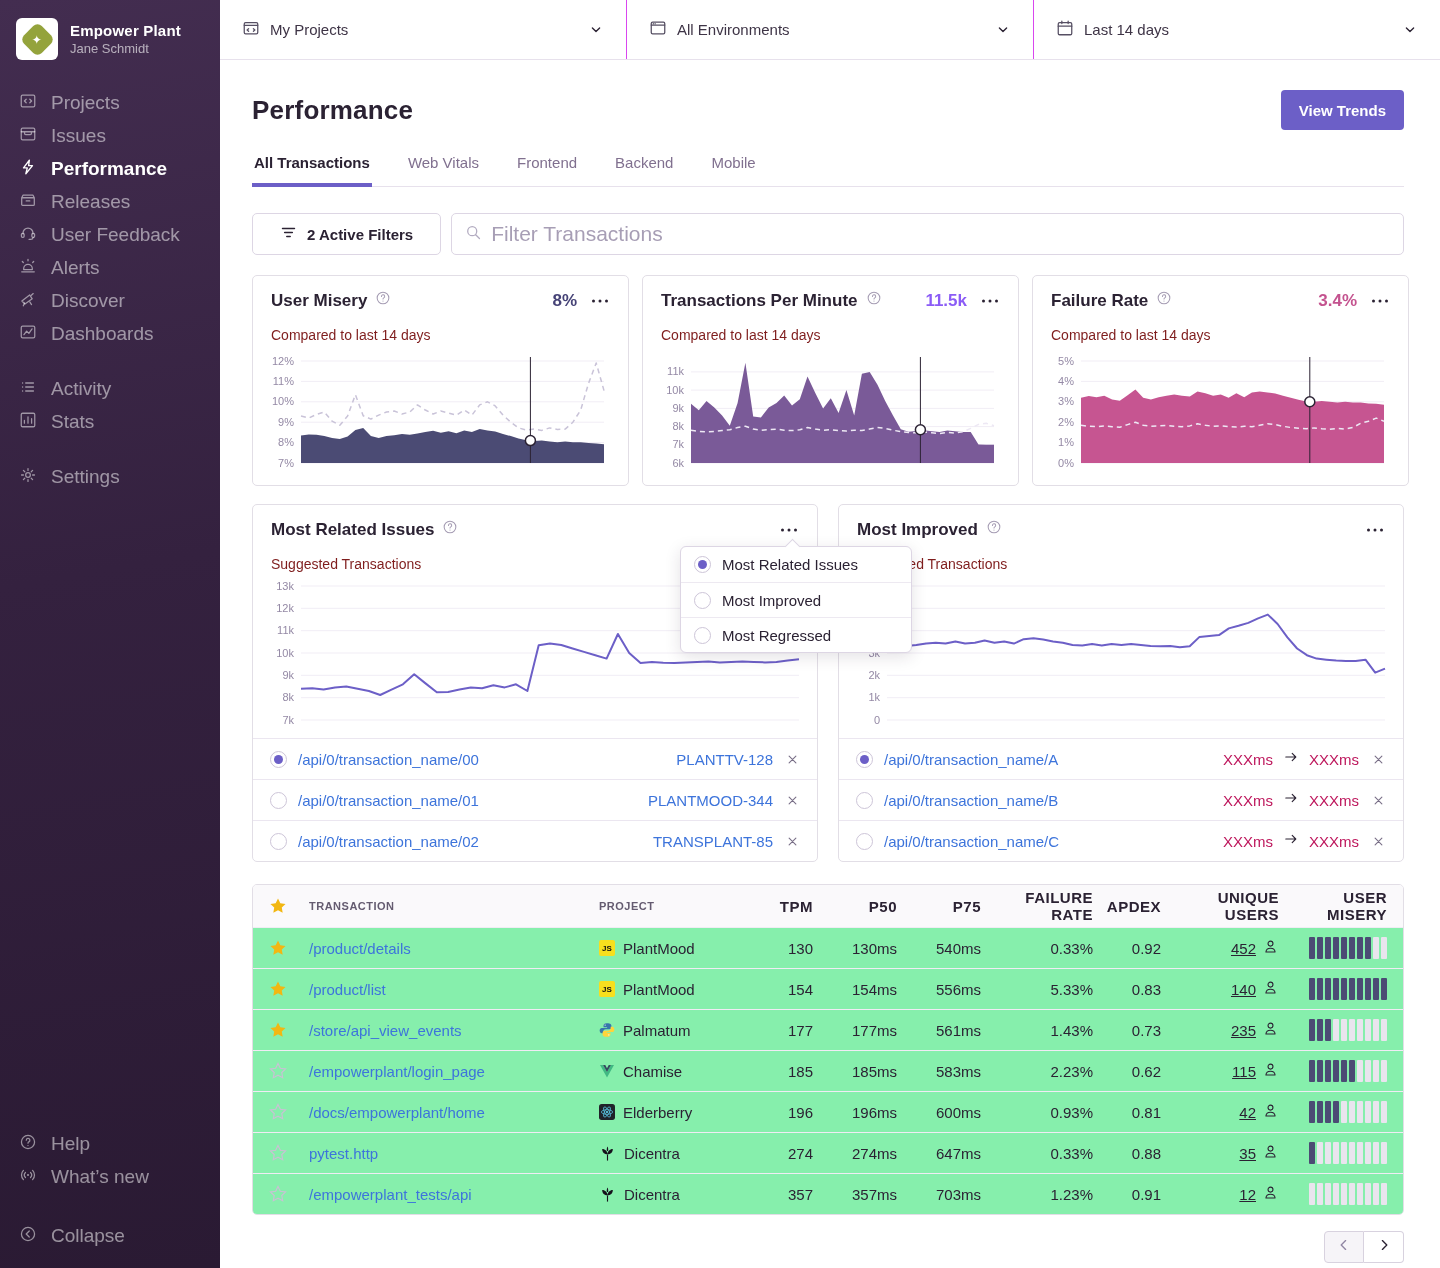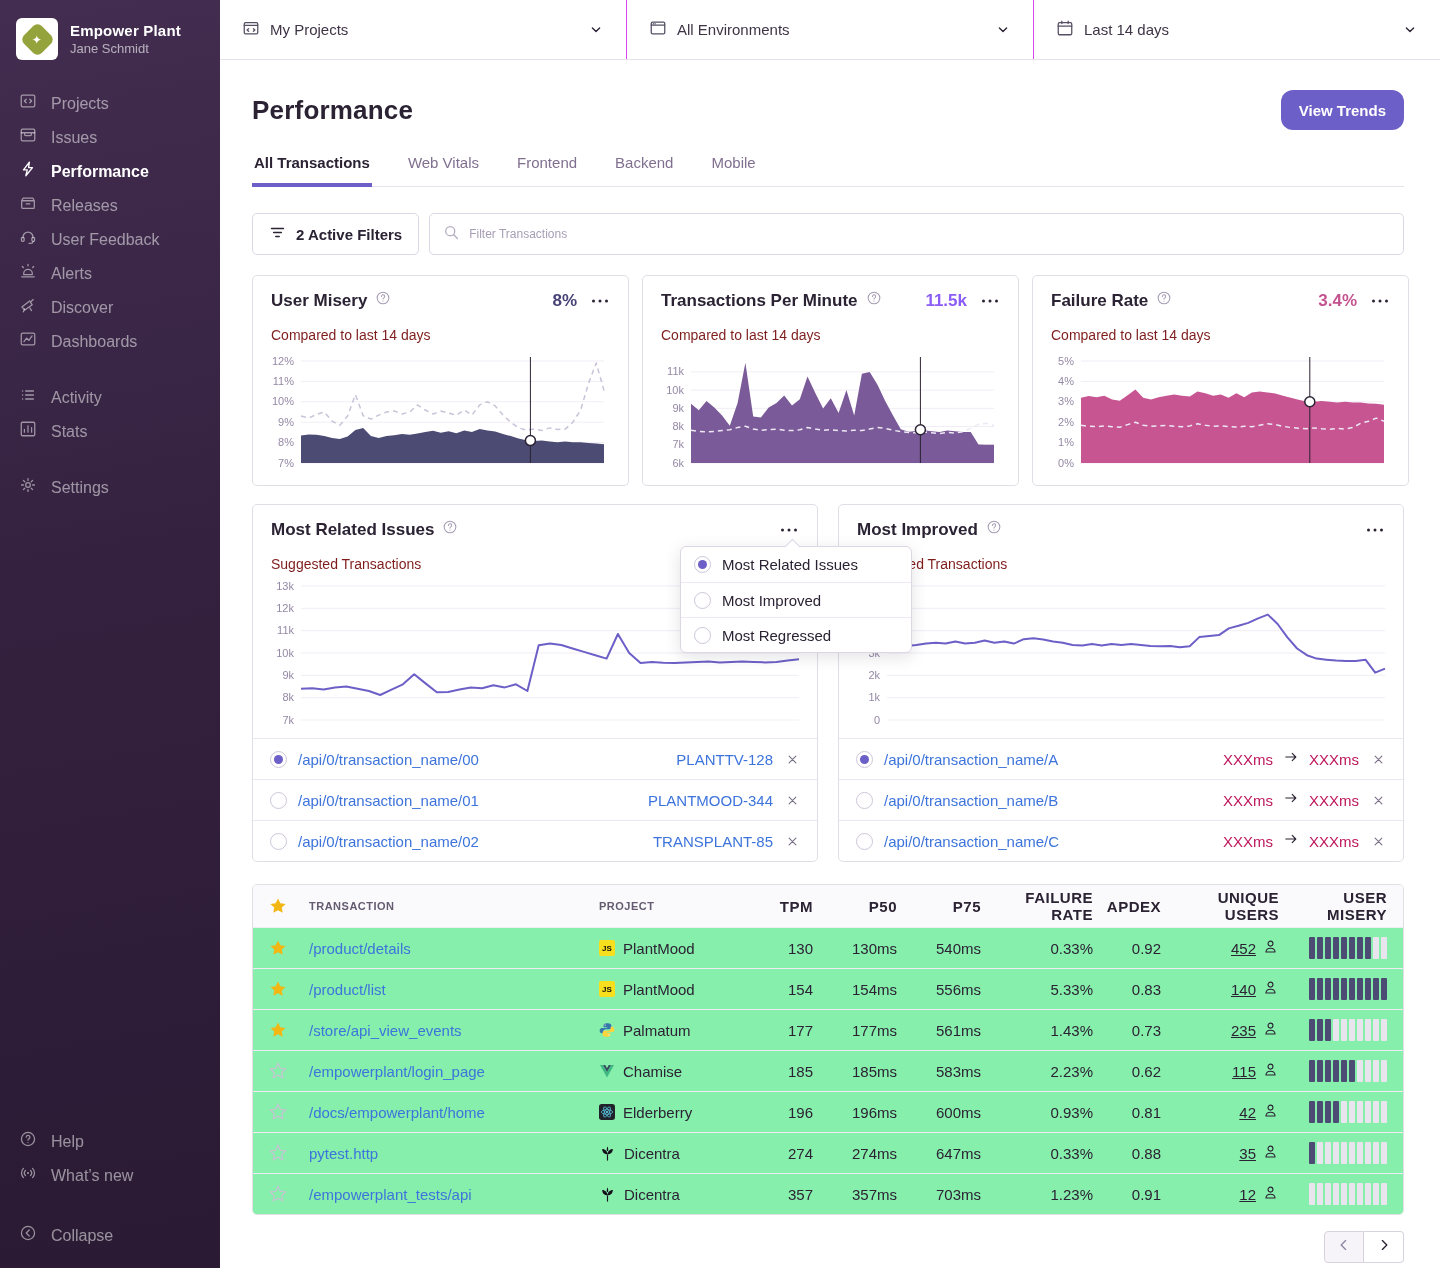--- a/index.html
+++ b/index.html
@@ -9,48 +9,48 @@
 
   
   .sidebar { width:220px; flex:none; background:linear-gradient(170deg,#432D50 0%,#34213F 45%,#2A1A33 100%); color:#fff; display:flex; flex-direction:column; padding:18px 0 16px; }
   .org { display:flex; gap:12px; padding:0 16px; align-items:center; cursor:pointer; }
   .logo { width:42px; height:42px; background:#fff; border-radius:6px; display:flex; align-items:center; justify-content:center; flex:none; }
   .logo-diamond { width:25px; height:25px; background:#94A33C; border-radius:6px; transform:rotate(45deg); display:flex; align-items:center; justify-content:center; }
   .logo-diamond span { transform:rotate(-45deg); color:#fff; font-size:12px; line-height:1; }
   .org-name { font-size:15px; font-weight:700; letter-spacing:.2px; }
   .org-user { font-size:13px; color:rgba(255,255,255,.62); margin-top:2px; }
   nav.side-nav { margin-top:26px; display:flex; flex-direction:column; }
-  .side-item { display:flex; align-items:center; gap:14px; padding:6px 16px 6px 19px; font-size:16px; color:rgba(255,255,255,.52); cursor:pointer; line-height:19px; }
+  .side-item { display:flex; align-items:center; gap:14px; padding:6px 16px 6px 19px; font-size:19px; color:rgba(255,255,255,.52); cursor:pointer; line-height:19px; }
   .side-item svg { flex:none; }
   .side-item.active { color:#fff; font-weight:600; }
   .side-item.gap { margin-top:22px; }
   .side-footer { margin-top:auto; display:flex; flex-direction:column; }
   .side-footer .side-item.gap { margin-top:26px; }
 
   
   .main { flex:1; display:flex; flex-direction:column; min-width:0; }
   .topbar { height:60px; flex:none; display:flex; border-bottom:1px solid #E7E1EC; background:#fff; }
   .selector { flex:1; display:flex; align-items:center; gap:10px; padding:0 22px; cursor:pointer; color:#3E3446;justify-content:center; }
   .selector + .selector { border-left:1px solid #d946ef; }
   .selector .lbl { font-size:15px; }
   .selector .chev { margin-left:auto; display:flex; }
 
   .content { flex:1; overflow:hidden; padding:0 36px 20px 32px; background:#fff; }
   .page-head { display:flex; align-items:center; justify-content:space-between; margin-top:30px; }
   .page-head h1 { font-size:26px; font-weight:700; color:#2B2233; letter-spacing:.2px; }
-  .btn-primary { background:#6C5FC7; color:#fff; border:none; border-radius:12px; height:40px; padding:0 18px; font-size:15px; font-weight:600; font-family:inherit; cursor:pointer; }
+  .btn-primary { background:#6C5FC7; color:#fff; border:none; border-radius:4px; height:40px; padding:0 18px; font-size:15px; font-weight:600; font-family:inherit; cursor:pointer; }
 
   .tabs { display:flex; gap:34px; margin-top:24px; border-bottom:1px solid #E7E1EC; }
   .tab { font-size:15px; color:#80708F; padding:0 2px 12px; border-bottom:4px solid transparent; margin-bottom:-1px; cursor:pointer; }
   .tab.active { color:#2B2233; font-weight:600; border-bottom-color:#6C5FC7; }
 
   .filter-row { display:flex; gap:10px; margin-top:26px; }
-  .btn-filters { height:42px; padding:0 16px; display:flex; align-items:center; gap:10px; background:#fff; border:1px solid #DDD6E4; border-radius:5px; font-weight:700; font-size:15px; color:#2B2233; font-family:inherit; cursor:pointer; }
+  .btn-filters { height:42px; padding:0 27px; display:flex; align-items:center; gap:10px; background:#fff; border:1px solid #DDD6E4; border-radius:5px; font-weight:700; font-size:15px; color:#2B2233; font-family:inherit; cursor:pointer; }
   .search { flex:1; height:42px; border:1px solid #DDD6E4; border-radius:5px; display:flex; align-items:center; padding:0 13px; gap:9px; }
-  .search input { border:none; outline:none; flex:1; font-size:12px; color:#2B2233; font-family:inherit; }
+  .search input { border:none; outline:none; flex:1; font-size:21px; color:#2B2233; font-family:inherit; }
   .search input::placeholder { color:#A79EB5; }
 
   .cards-row { display:grid; grid-template-columns:1fr 1fr 1fr; gap:13px; margin-top:20px; }
   .scard { border:1px solid #E2DEE6; border-radius:5px; padding:14px 18px 12px; background:#fff; }
   .card-head { display:flex; align-items:center; }
   .card-title { font-size:17px; font-weight:600; color:#2B2233; display:flex; align-items:center; gap:8px; }
   .scard-value { margin-left:auto; font-size:17px; font-weight:600; }
   .menu-btn { margin-left:13px; color:#2B2233; cursor:pointer; display:flex; }
   .card-sub { font-size:14px; color:#7f1d1d; margin-top:16px; }
   svg.chart { display:block; margin-top:10px; }

